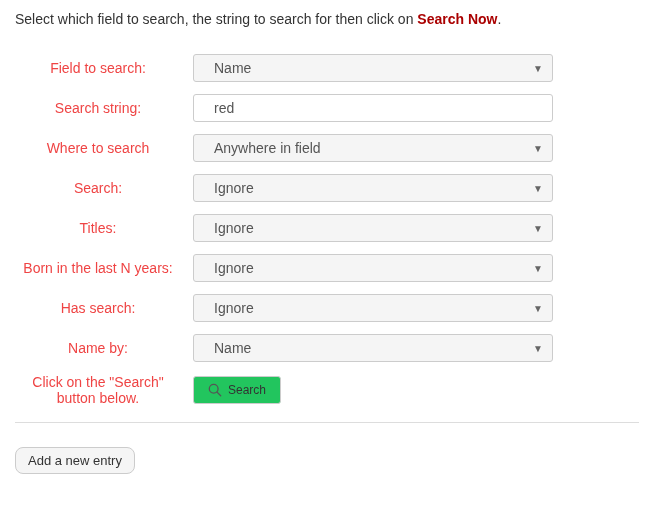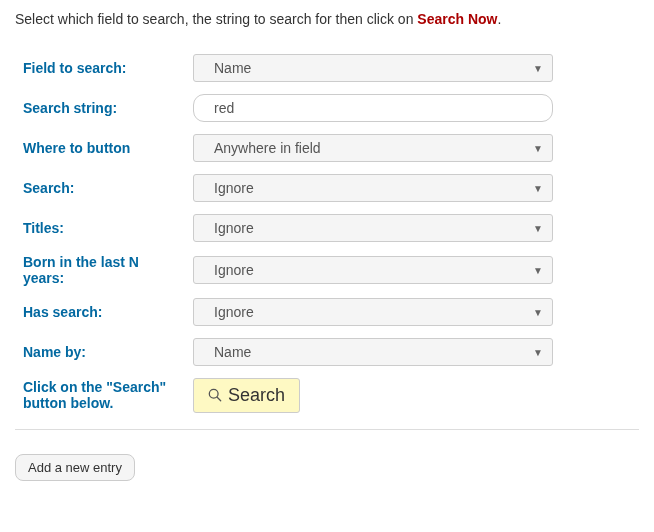--- a/index.html
+++ b/index.html
@@ -24,23 +24,23 @@
     }
     .form-table {
       width: 100%;
       border-collapse: collapse;
     }
     .form-table tr td {
       padding: 6px 8px;
       vertical-align: middle;
     }
     .form-table td.label-cell {
-      text-align: left;
-      font-weight: bold;
-      color: #0369a1;
+      text-align: center;
+      font-weight: normal;
+      color: #ef4444;
       width: 170px;
       padding-right: 12px;
       vertical-align: middle;
     }
     .form-table td.input-cell {
       vertical-align: middle;
     }
     select, input[type="text"] {
       width: 360px;
       padding: 5px 20px;
@@ -66,31 +66,30 @@
       font-size: 10px;
       color: #666;
       position: absolute;
       right: 10px;
       top: 50%;
       transform: translateY(-50%);
       pointer-events: none;
     }
     input[type="text"] {
       background: #fff;
-      border-radius: 11px;
     }
     .search-btn {
       display: inline-flex;
       align-items: center;
       gap: 6px;
       padding: 6px 14px;
-      background: #fef9c3;
+      background: #22c55e;
       border: 1px solid #ccc;
       border-radius: 3px;
-      font-size: 18px;
+      font-size: 12px;
       color: #333;
       cursor: pointer;
     }
     .search-icon-svg {
       width: 14px;
       height: 14px;
     }
     .add-entry-btn {
       display: inline-block;
       margin-top: 14px;
@@ -140,21 +139,21 @@
       <td class="label-cell">
         <label>Search string:</label>
       </td>
       <td class="input-cell">
         <input type="text" value="red" style="">
       </td>
     </tr>
 
     <tr>
       <td class="label-cell">
-        <label>Where to button</label>
+        <label>Where to search</label>
       </td>
       <td class="input-cell">
         <div class="select-wrapper">
           <select>
             <option selected="">Anywhere in field</option>
             <option>Start of field</option>
             <option>End of field</option>
             <option>Exact match</option>
           </select>
         </div>

